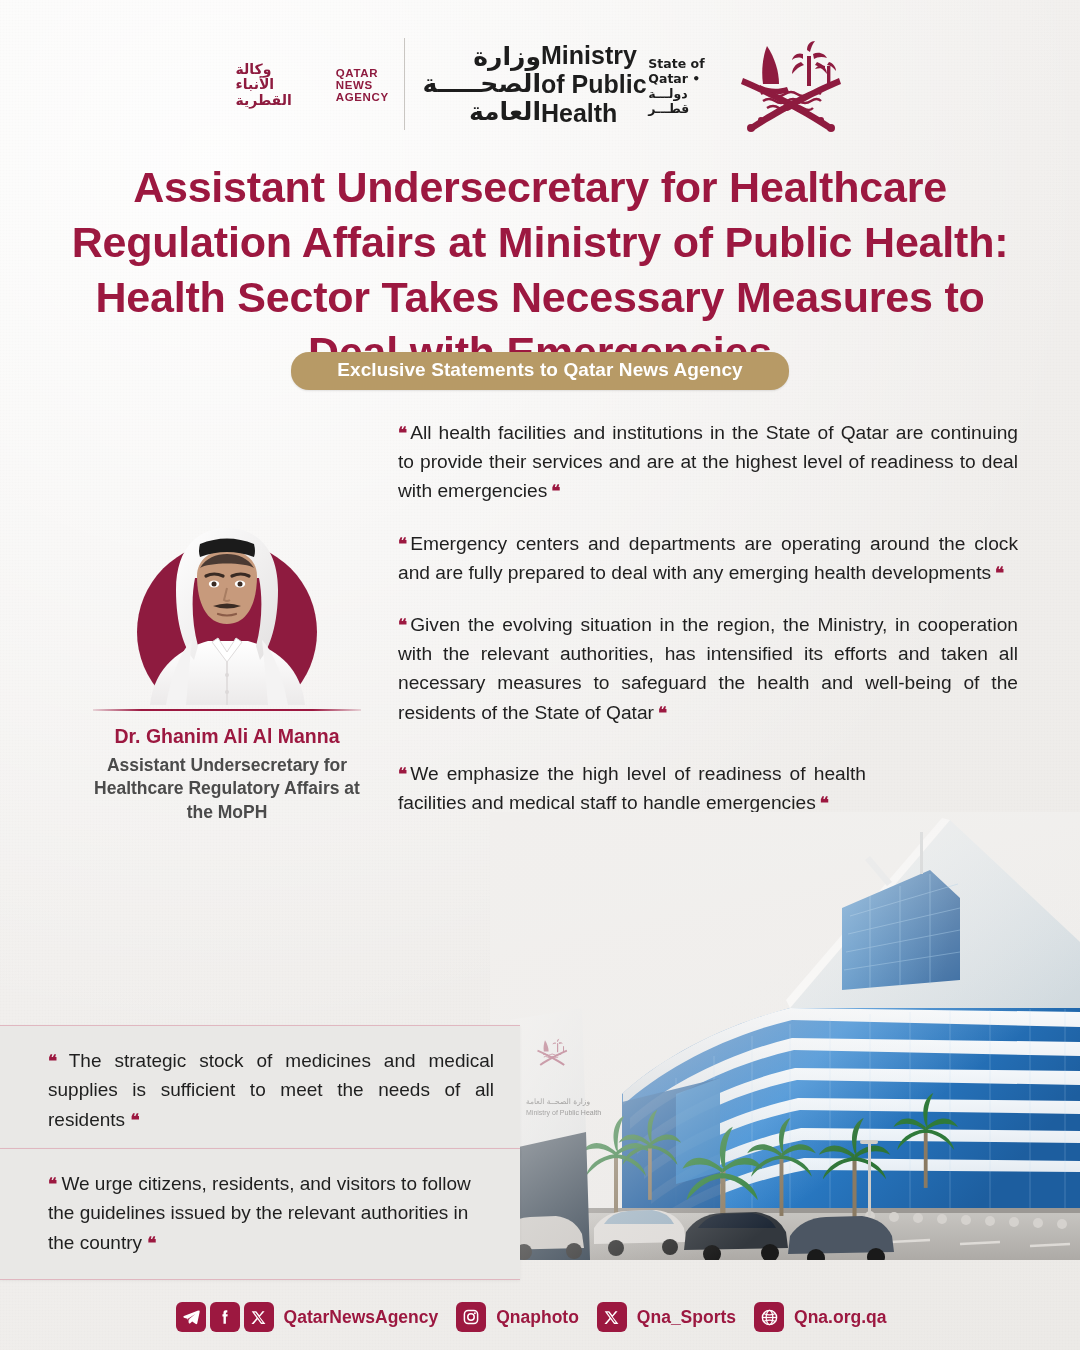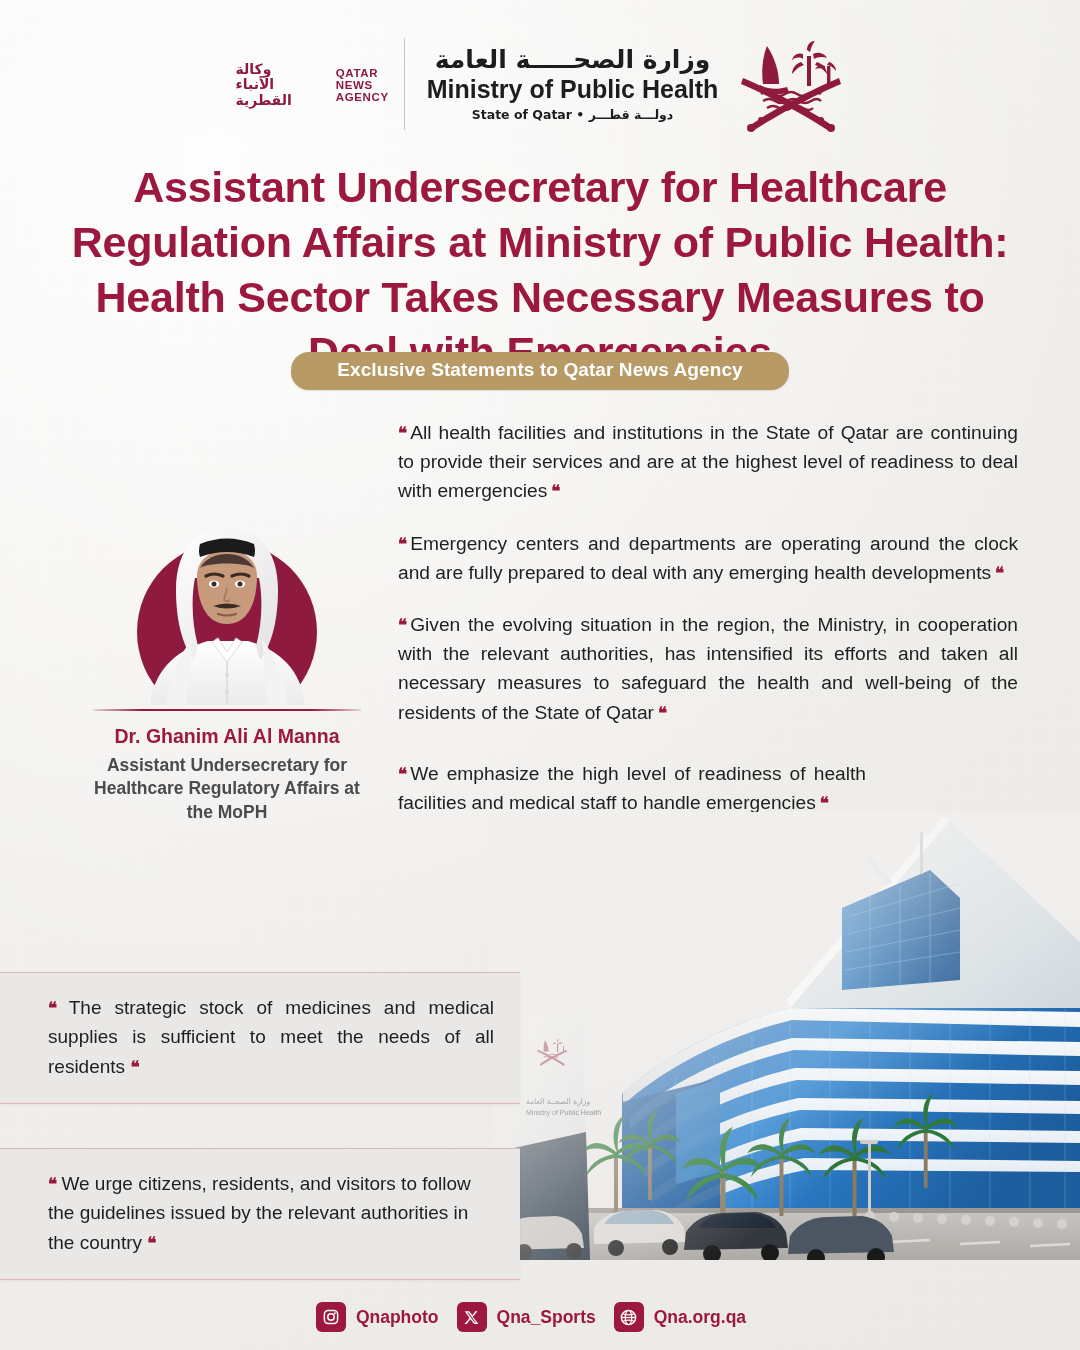--- a/index.html
+++ b/index.html
@@ -31,21 +31,21 @@
     display:flex;align-items:center;justify-content:center;gap:0;
   }
   .qna-logo{display:flex;flex-direction:row;align-items:center;width:150px;}
   .qna-mark{width:110px;height:66px;}
   .qna-ar{font-size:14px;color:#8e1b3f;font-weight:bold;line-height:1.1;margin-top:2px;
           font-family:"DejaVu Sans", sans-serif;}
   .qna-en{font-size:11.5px;color:#8e1b3f;font-weight:bold;letter-spacing:.055em;margin-top:1px;padding-left:44px;}
 
   .divider{width:1px;height:92px;background:#c9c6c2;margin:0 18px;}
 
-  .moph{display:flex;flex-direction:column;align-items:center;width:300px;}
+  .moph{display:flex;align-items:center;width:300px;}
   .moph-ar{font-size:25px;color:#1d1d1d;font-weight:bold;line-height:1.1;letter-spacing:.02em;
            font-family:"DejaVu Sans", sans-serif;direction:rtl;}
   .moph-en{font-size:25px;color:#1d1d1d;font-weight:bold;line-height:1.15;margin-top:1px;}
   .moph-sub{font-size:12.5px;color:#1d1d1d;font-weight:bold;margin-top:3px;
             font-family:"DejaVu Sans", sans-serif;}
   .emblem{width:108px;height:104px;margin-left:14px;}
 
   
   .headline{
     position:absolute;top:160px;left:50px;width:980px;
@@ -89,21 +89,21 @@
     position:absolute;left:0;width:520px;background:#e9e8e6;
     border-top:1.5px solid #e0b7c0;border-bottom:1.5px solid #e0b7c0;
     box-shadow:0 1px 3px rgba(0,0,0,.05);
   }
   .panel p{
     margin:0;padding:20px 26px 22px 48px;
     font-size:19px;line-height:1.54;color:#1f1f1f;text-align:justify;
   }
   .panel p.jl{text-align:left;}
   .panel .mk{color:#9c1840;font-weight:bold;font-size:17px;letter-spacing:-.06em;}
-  #panel1{top:972px;}
+  #panel1{top:1025px;}
   #panel2{top:1148px;}
 
   
   .footer{
     position:absolute;left:0;bottom:18px;width:1080px;
     display:flex;align-items:center;justify-content:center;gap:0;
   }
   .ficon{width:30px;height:30px;border-radius:6px;background:#9c1840;
          display:flex;align-items:center;justify-content:center;margin-right:4px;}
   .ficon svg{display:block;}
@@ -486,20 +486,38 @@
   <div class="panel" id="panel2">
     <p class="jl">
       <span class="mk">❝</span>
       <span>We urge citizens, residents, and visitors to follow the guidelines issued by the relevant authorities in the country</span>
       <span class="mk">❝</span>
     </p>
   </div>
 
   <div class="footer">
 
+    <div class="fgroup">
+      <span class="ficon">
+        <svg width="18" height="18" viewBox="0 0 24 24">
+            <path fill="#fff" d="M21.5 3.4 2.6 10.8c-1 .4-1 1.8 0 2.1l4.7 1.5 1.8 5.6c.3.8 1.3 1 1.9.4l2.6-2.5 4.8 3.5c.7.5 1.7.1 1.9-.8l3.3-15.6c.2-1-.8-1.8-1.6-1.4zM9.6 14.6l-.4 3.9-1.3-4.1 9.9-6.3-8.2 6.5z"></path>
+          </svg>
+      </span>
+      <span class="ficon">
+        <svg width="18" height="18" viewBox="0 0 24 24">
+            <path fill="#fff" d="M15.2 8.4h-2V6.9c0-.7.5-.9.8-.9h1.1V3.1h-1.9c-2.6 0-3.2 1.9-3.2 3.2v2.1H8.6v3h1.4V21h3.2v-9.6h2.1l.3-3z"></path>
+          </svg>
+      </span>
+      <span class="ficon">
+        <svg width="17" height="17" viewBox="0 0 24 24">
+            <path fill="#fff" d="M17.5 3h3.1l-6.8 7.8L21.8 21h-6.2l-4.9-6.4L5.1 21H2l7.3-8.3L2.4 3h6.4l4.4 5.8L17.5 3zm-1.1 16.1h1.7L7.7 4.8H5.9l10.5 14.3z"></path>
+          </svg>
+      </span>
+      <span class="flabel">QatarNewsAgency</span>
+    </div>
 
     <div class="fgroup">
       <span class="ficon">
         <svg width="18" height="18" viewBox="0 0 24 24">
           <rect x="3.2" y="3.2" width="17.6" height="17.6" rx="5" fill="none" stroke="#fff" stroke-width="2"></rect>
           <circle cx="12" cy="12" r="4.3" fill="none" stroke="#fff" stroke-width="2"></circle>
           <circle cx="17.2" cy="6.9" r="1.3" fill="#fff"></circle>
         </svg>
       </span>
       <span class="flabel">Qnaphoto</span>

